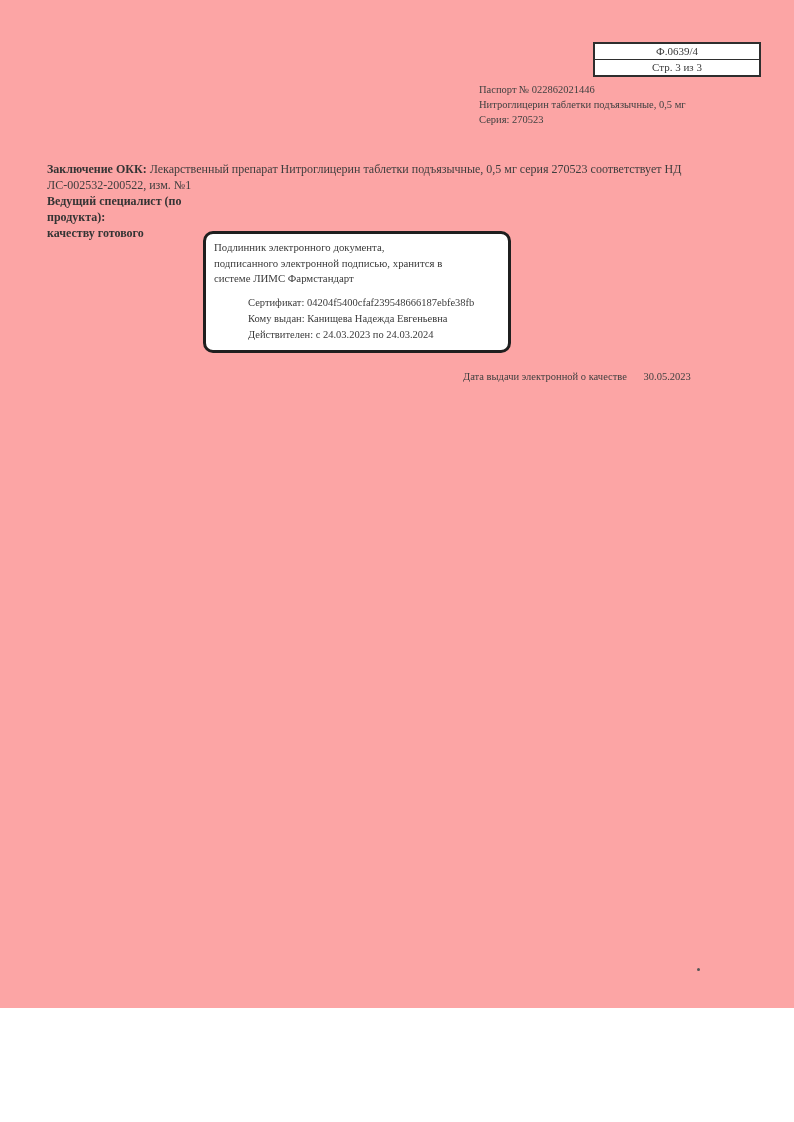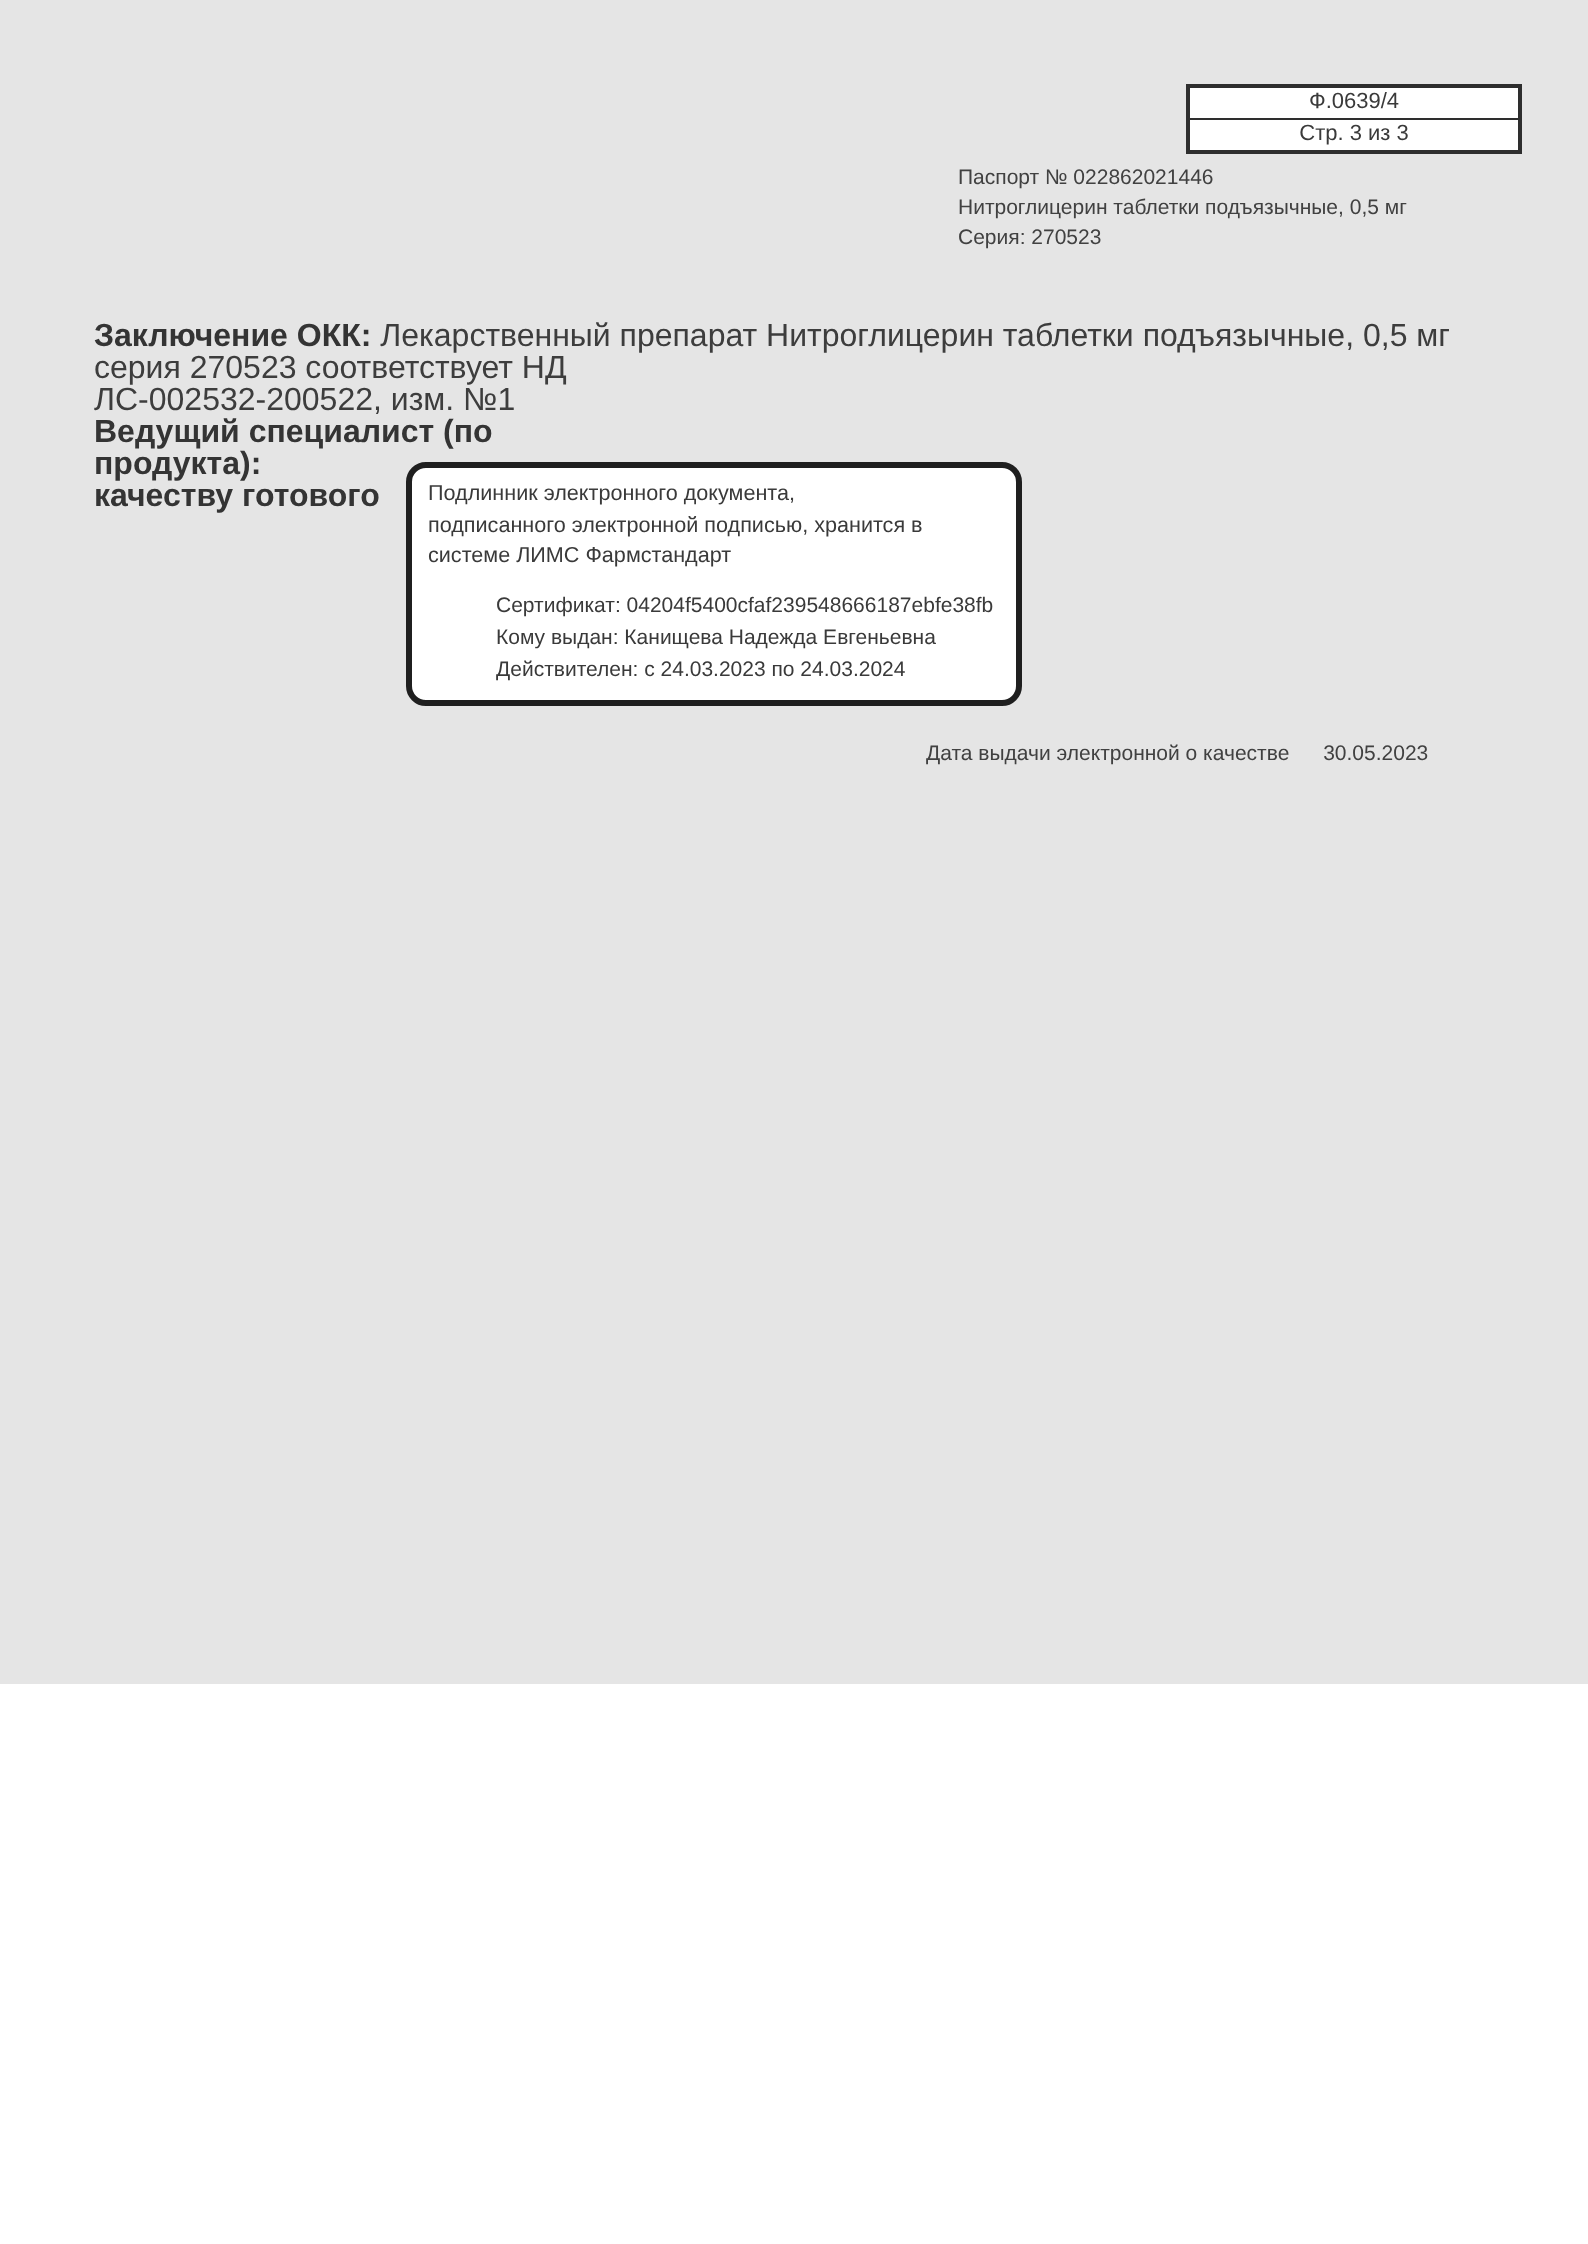--- a/index.html
+++ b/index.html
@@ -3,23 +3,23 @@
 <meta charset="utf-8">
 <style>
   html, body {
     margin: 0;
     padding: 0;
     background: #ffffff;
   }
   .page {
     position: relative;
     width: 794px;
-    height: 842px;
-    background: #e5e5e5;
-    font-family: Liberation Sans, sans-serif;
+    height: 1008px;
+    background: #fca5a5;
+    font-family: Liberation Serif, serif;
     color: #3d3d3d;
     overflow: hidden;
   }
 
   
   .form-box {
     position: absolute;
     left: 593px;
     top: 42px;
     width: 168px;
@@ -47,21 +47,21 @@
     line-height: 15px;
     color: #414141;
   }
 
   
   .conclusion {
     position: absolute;
     left: 47px;
     top: 161px;
     width: 710px;
-    font-size: 16px;
+    font-size: 12px;
     line-height: 16px;
     color: #3d3d3d;
   }
   .bold { font-weight: bold; color: #343434; }
 
   
   .stamp {
     position: absolute;
     left: 203px;
     top: 231px;

